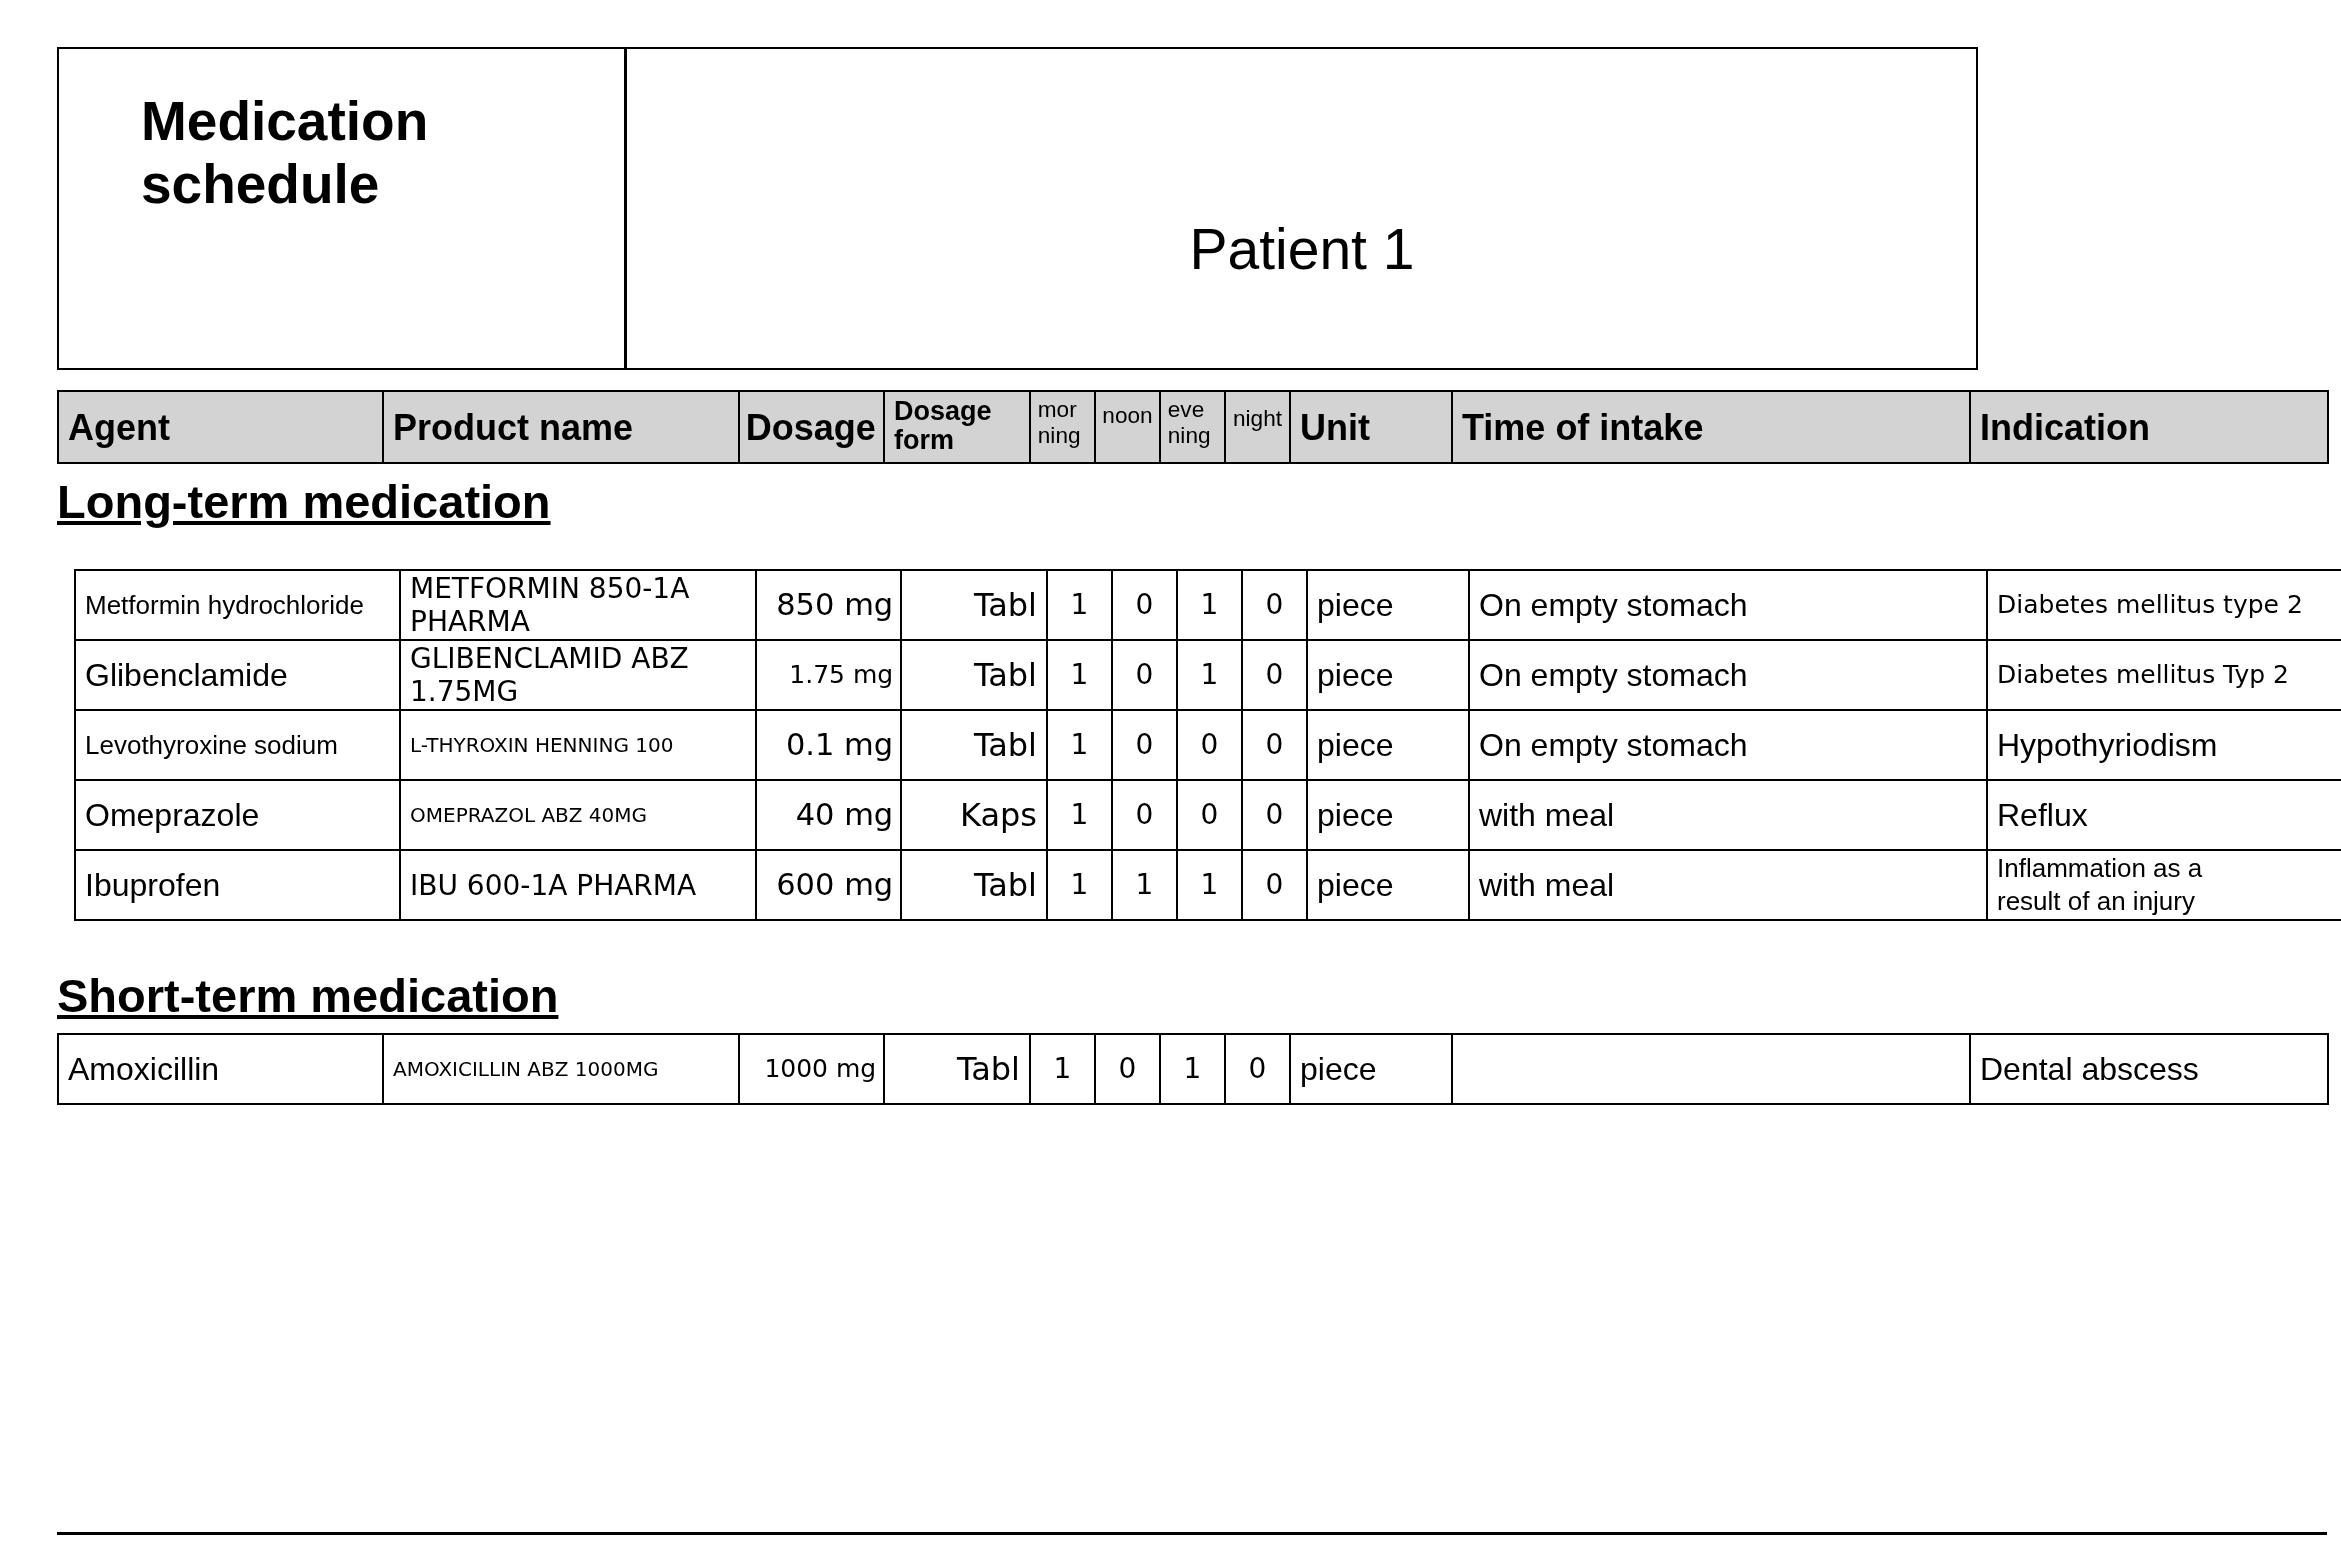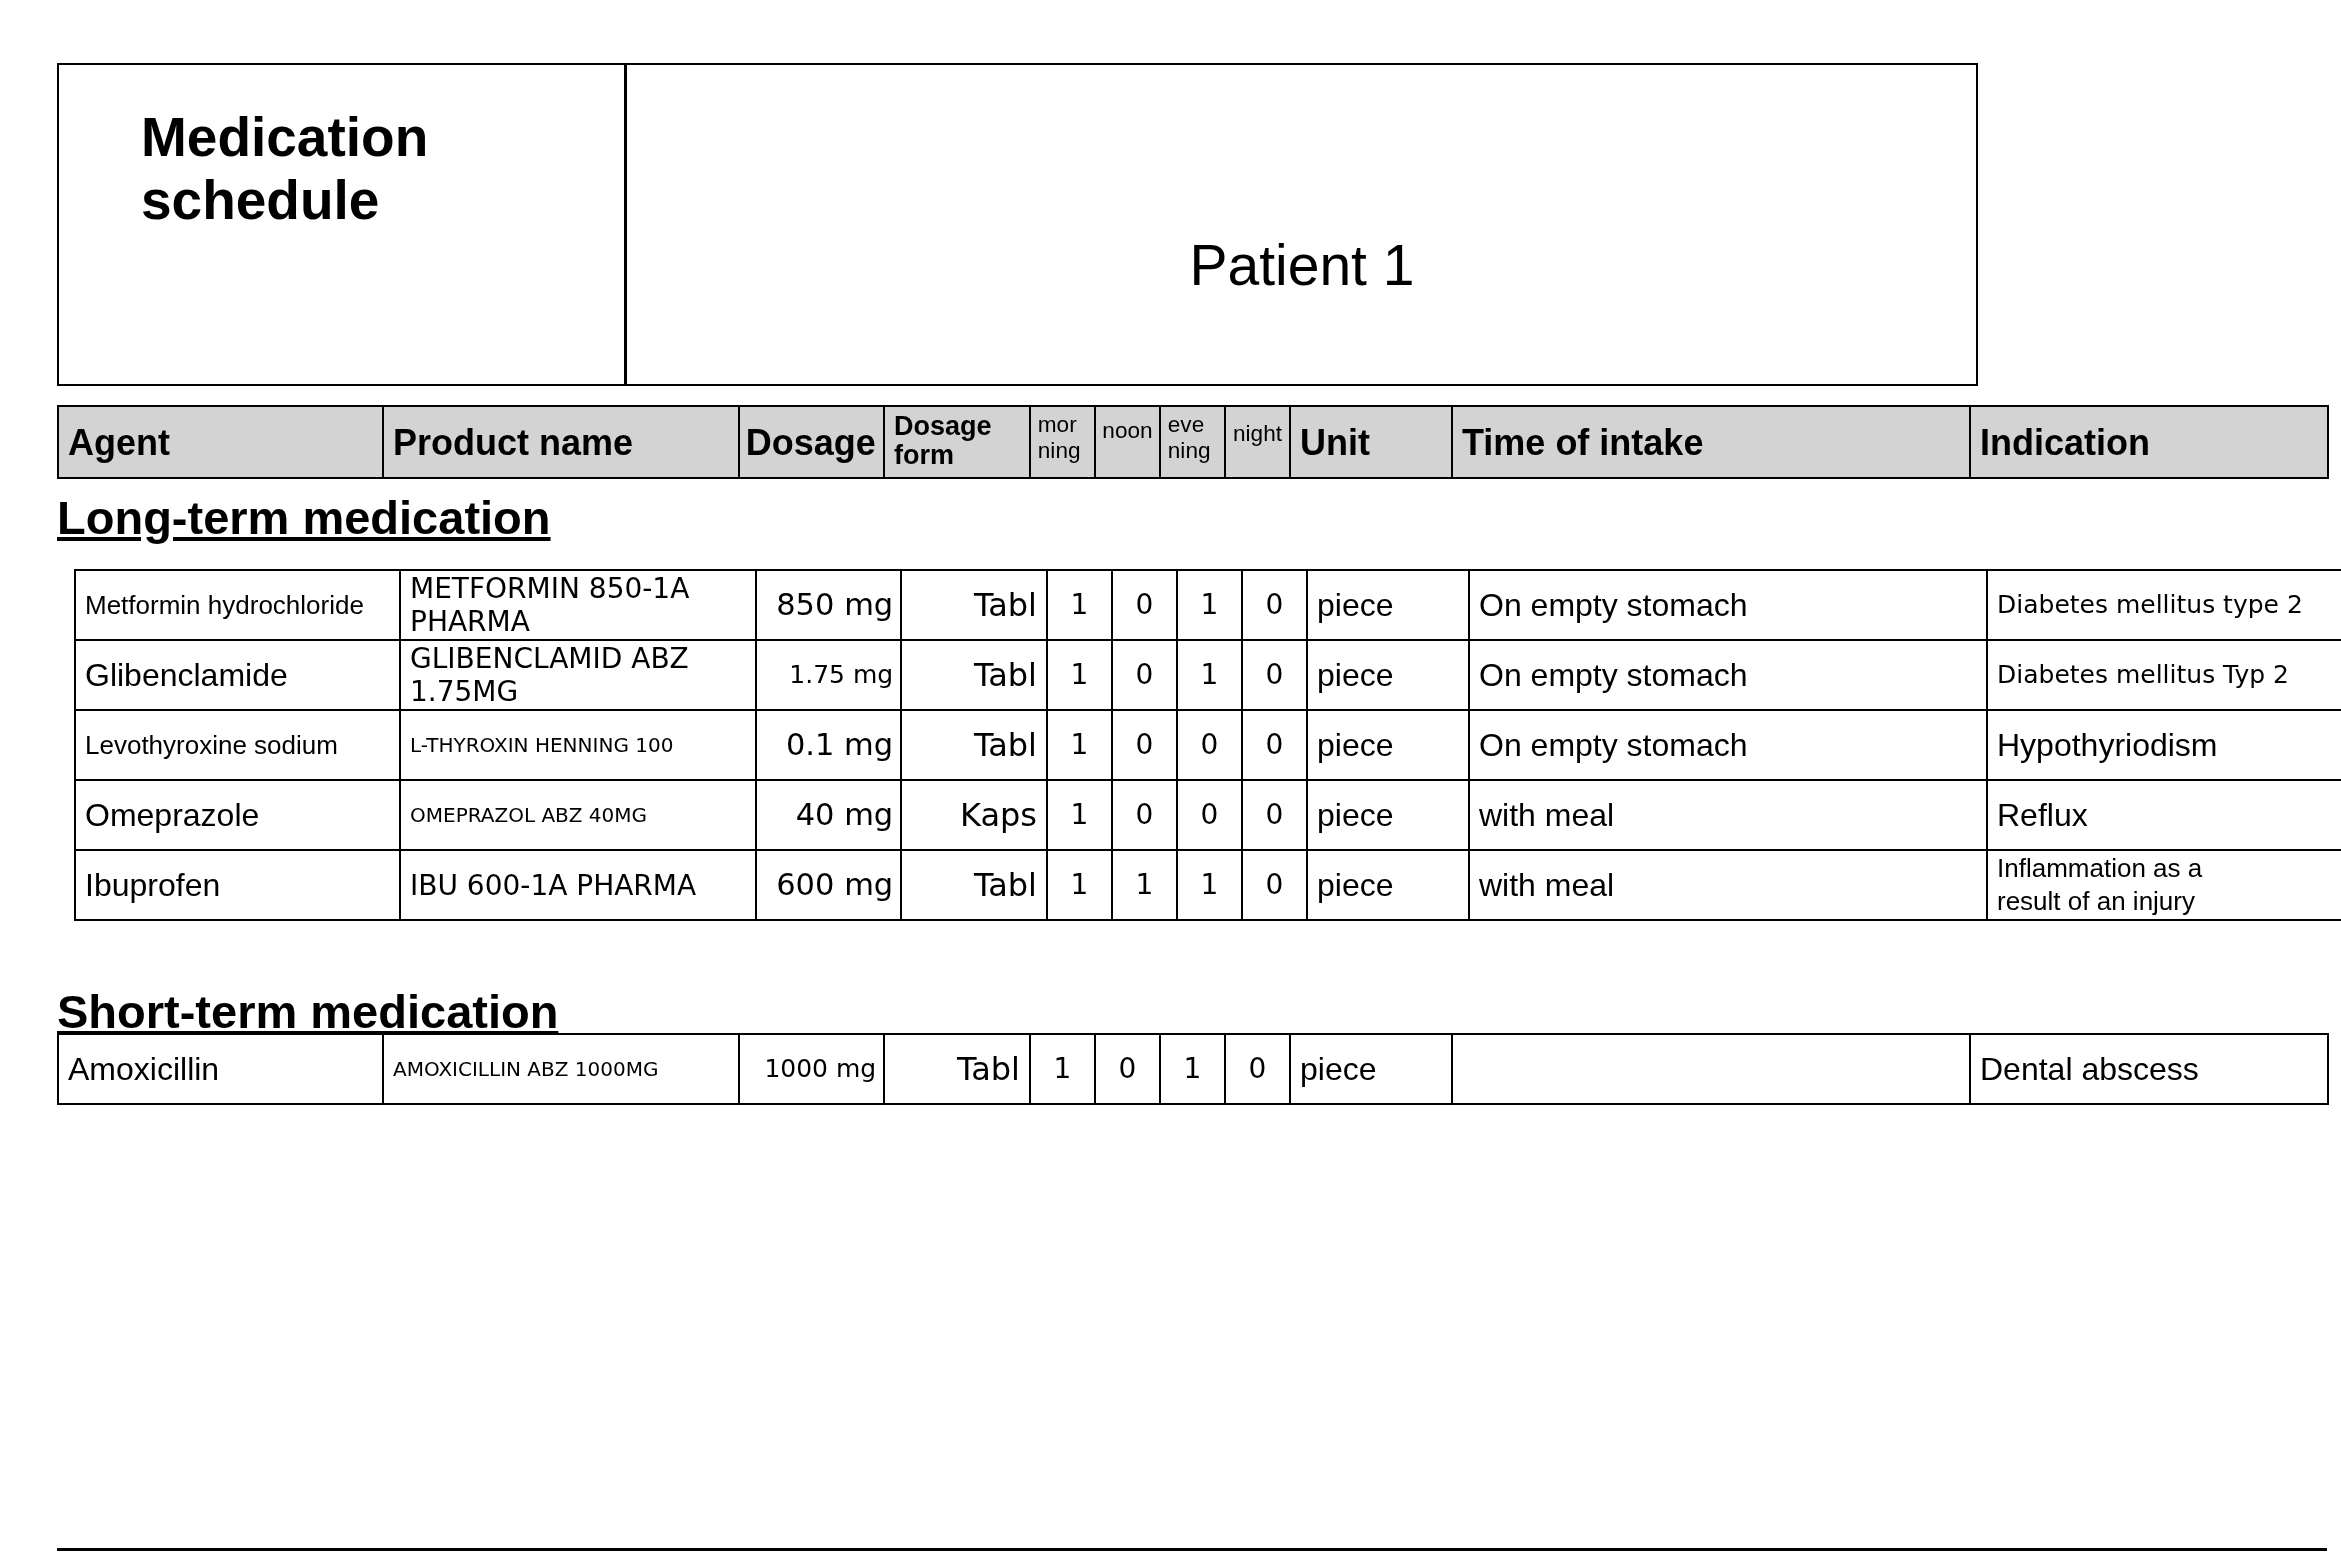--- a/index.html
+++ b/index.html
@@ -1,25 +1,25 @@
 <!DOCTYPE html>
 <html style="font-size:9px"><head>
 <meta charset="utf-8">
 <style>
   html, body { margin:0; padding:0; background:#ffffff; }
   body { width:2342px; height:1564px; position:relative; overflow:hidden; font-family:"Liberation Sans", sans-serif; color:#000; }
-  .abs { position:absolute; box-sizing:border-box;margin-top:16px; }
+  .abs { position:absolute; box-sizing:border-box; }
   .title-box { left:57px; top:47px; width:1921px; height:323px; border:2.8px solid #000; }
   .title-divider { left:624px; top:47px; width:2.8px; height:323px; background:#000; }
   .doc-title { left:141px; top:90px; font-size:55px; font-weight:bold; line-height:63px; width:452px; }
   .patient { left:626px; top:218px; width:1352px; text-align:center; font-size:57px; line-height:62px; }
 
   table.grid { position:absolute; border-collapse:collapse; table-layout:fixed; }
   table.grid td, table.grid th { border:2.8px solid #000; padding:0 9px; box-sizing:border-box; overflow:hidden; }
-  .hdr { left:57px; top:405px; width:2270px; }
+  .hdr { left:57px; top:390px; width:2270px; }
   .hdr th { background:#d3d3d3; height:72px; text-align:left; font-weight:bold; font-size:36px; line-height:41px; }
   .hdr th.small2 { font-size:27px; line-height:29px; vertical-align:top; padding-top:4.5px; }
   .hdr th.tiny { font-size:22.6px; line-height:26px; font-weight:normal; vertical-align:top; padding:4.5px 2.3px 0 6.8px; }
   .hdr th.tinyc { font-size:22.6px; line-height:26px; font-weight:normal; vertical-align:top; padding:11.3px 2.3px 0 2.3px; text-align:center; }
 
   .section { left:57px; font-weight:bold; font-size:47px; line-height:40px;text-decoration:underline; }
   .rows td { height:70px; font-size:32px; line-height:34px; vertical-align:middle; }
   .rows td.mono { font-family:"DejaVu Sans", sans-serif; font-size:28px; line-height:33px; }
   .rows td.monos { font-family:"DejaVu Sans", sans-serif; font-size:20px; line-height:33px; }
   .rows td.num { font-family:"DejaVu Sans", sans-serif; text-align:right; padding-right:6.8px; font-size:30.5px; }

